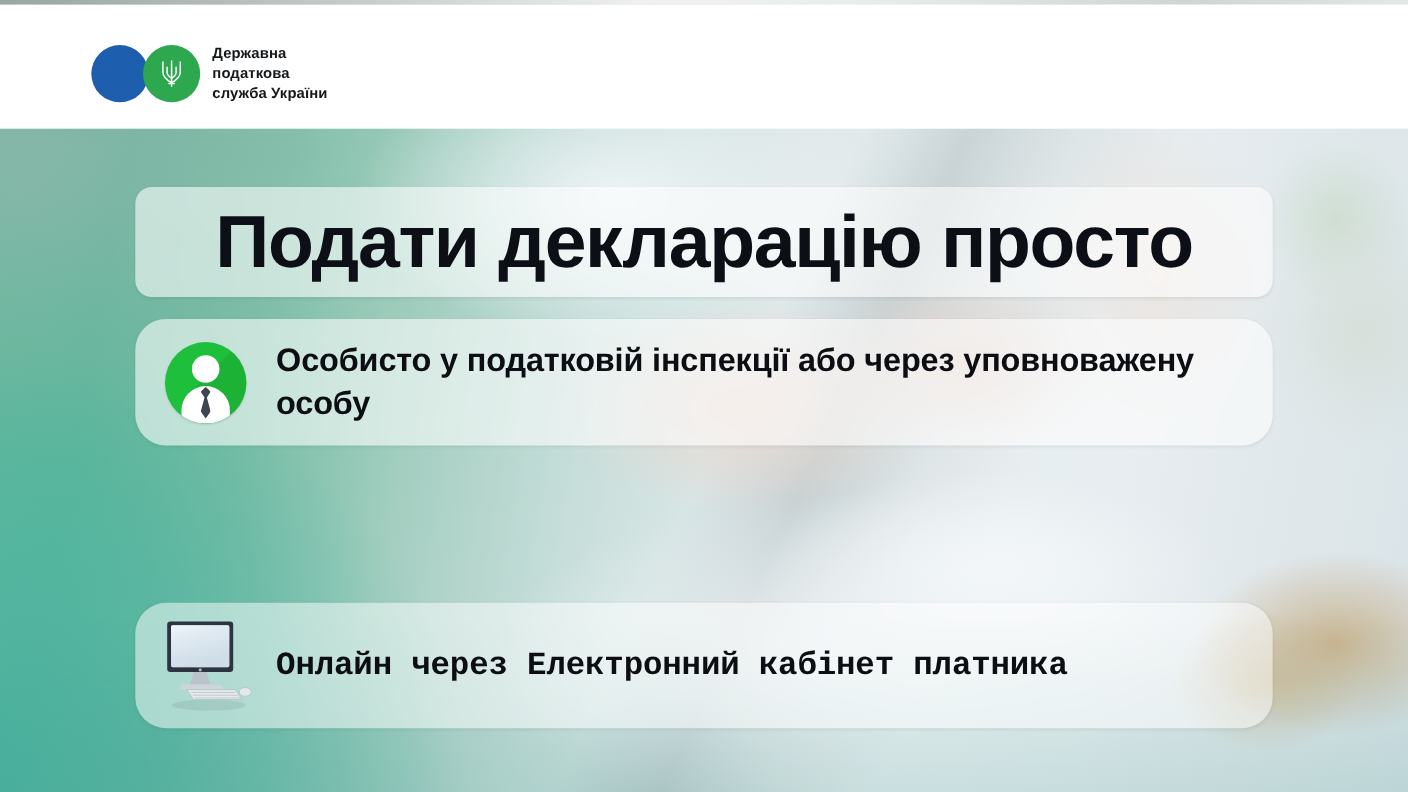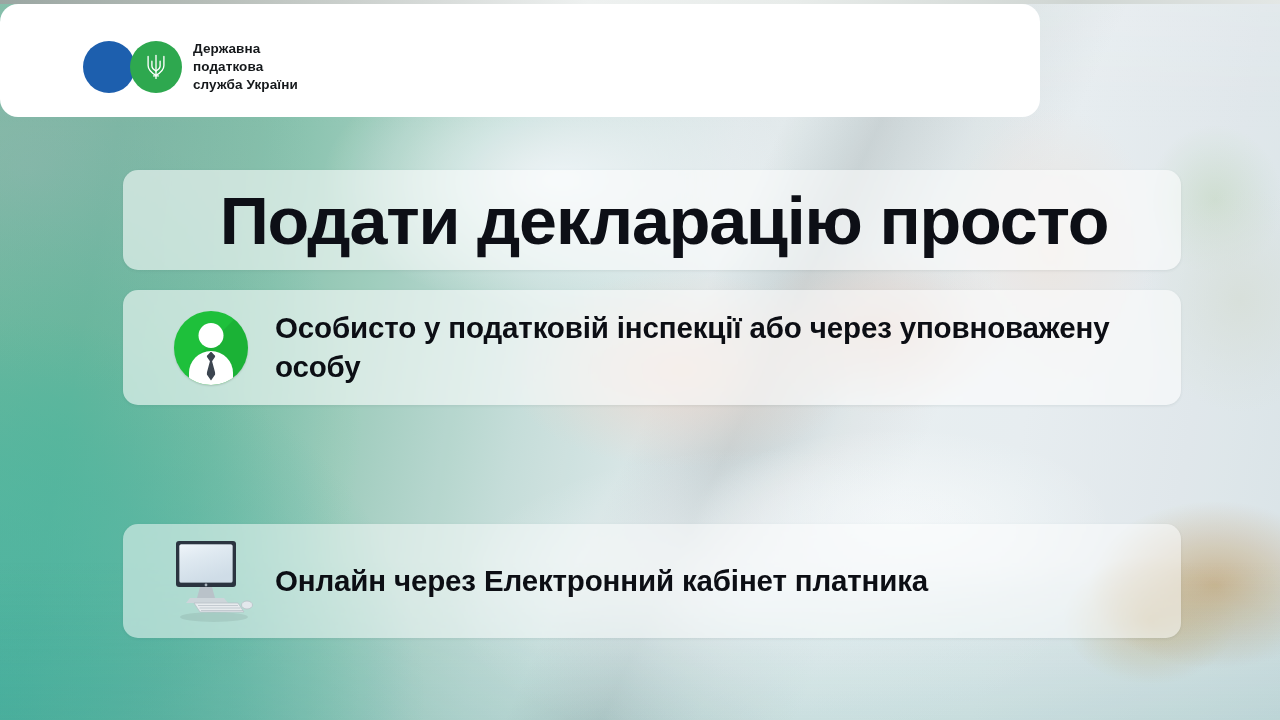--- a/index.html
+++ b/index.html
@@ -80,25 +80,24 @@
     top: 0; left: 0;
     width: 1280px; height: 4px;
     background: linear-gradient(90deg,#9aa6a2 0%, #b6bdb8 16%, #d7dbd9 34%, #eef1f0 46%, #e8ecea 62%, #cfd5d2 84%, #e3e7e5 100%);
     z-index: 4;
   }
 
   
   .header {
     position: absolute;
     top: 4px; left: 0;
-    width: 1040px;
+    width: 1280px;
     height: 113px;
     background: #ffffff;
     z-index: 3;
-    border-radius: 18px;
   }
   .logo-wrap {
     position: absolute;
     left: 83px;
     top: 36px;
     display: flex;
     align-items: center;
   }
   .logo-marks { position: relative; width: 99px; height: 52px; }
   .circle-blue, .circle-green {
@@ -122,21 +121,20 @@
 
   
   .card {
     position: absolute;
     left: 123px;
     width: 1034px;
     border-radius: 15px;
     background: rgba(255,255,255,0.58);
     box-shadow: 0 1px 3px rgba(60,80,80,0.10);
     backdrop-filter: blur(1px);
-    padding-left: 24px;
   }
   .card-title {
     top: 170px;
     height: 100px;
     display: flex;
     align-items: center;
   }
   .card-title .title-text {
     width: 100%;
     text-align: center;
@@ -146,24 +144,25 @@
     letter-spacing: -1.2px;
     line-height: 1;
     transform: scaleX(1.02);
     white-space: nowrap;
   }
 
   .card-item {
     height: 115px;
     display: flex;
     align-items: center;
+    border-radius: 28px;
   }
   .item-1 { top: 290px; }
   .item-2 { top: 420px; }
-  .item-3 { top: 524px; background: rgba(255,255,255,0.50); height: 114px; }
+  .item-3 { top: 548px; background: rgba(255,255,255,0.50); height: 114px; font-family: Liberation Mono, monospace; }
 
   .item-icon {
     width: 128px;
     flex: 0 0 128px;
     display: flex;
     align-items: center;
     justify-content: center;
   }
   .item-text {
     color: #0c0e14;

